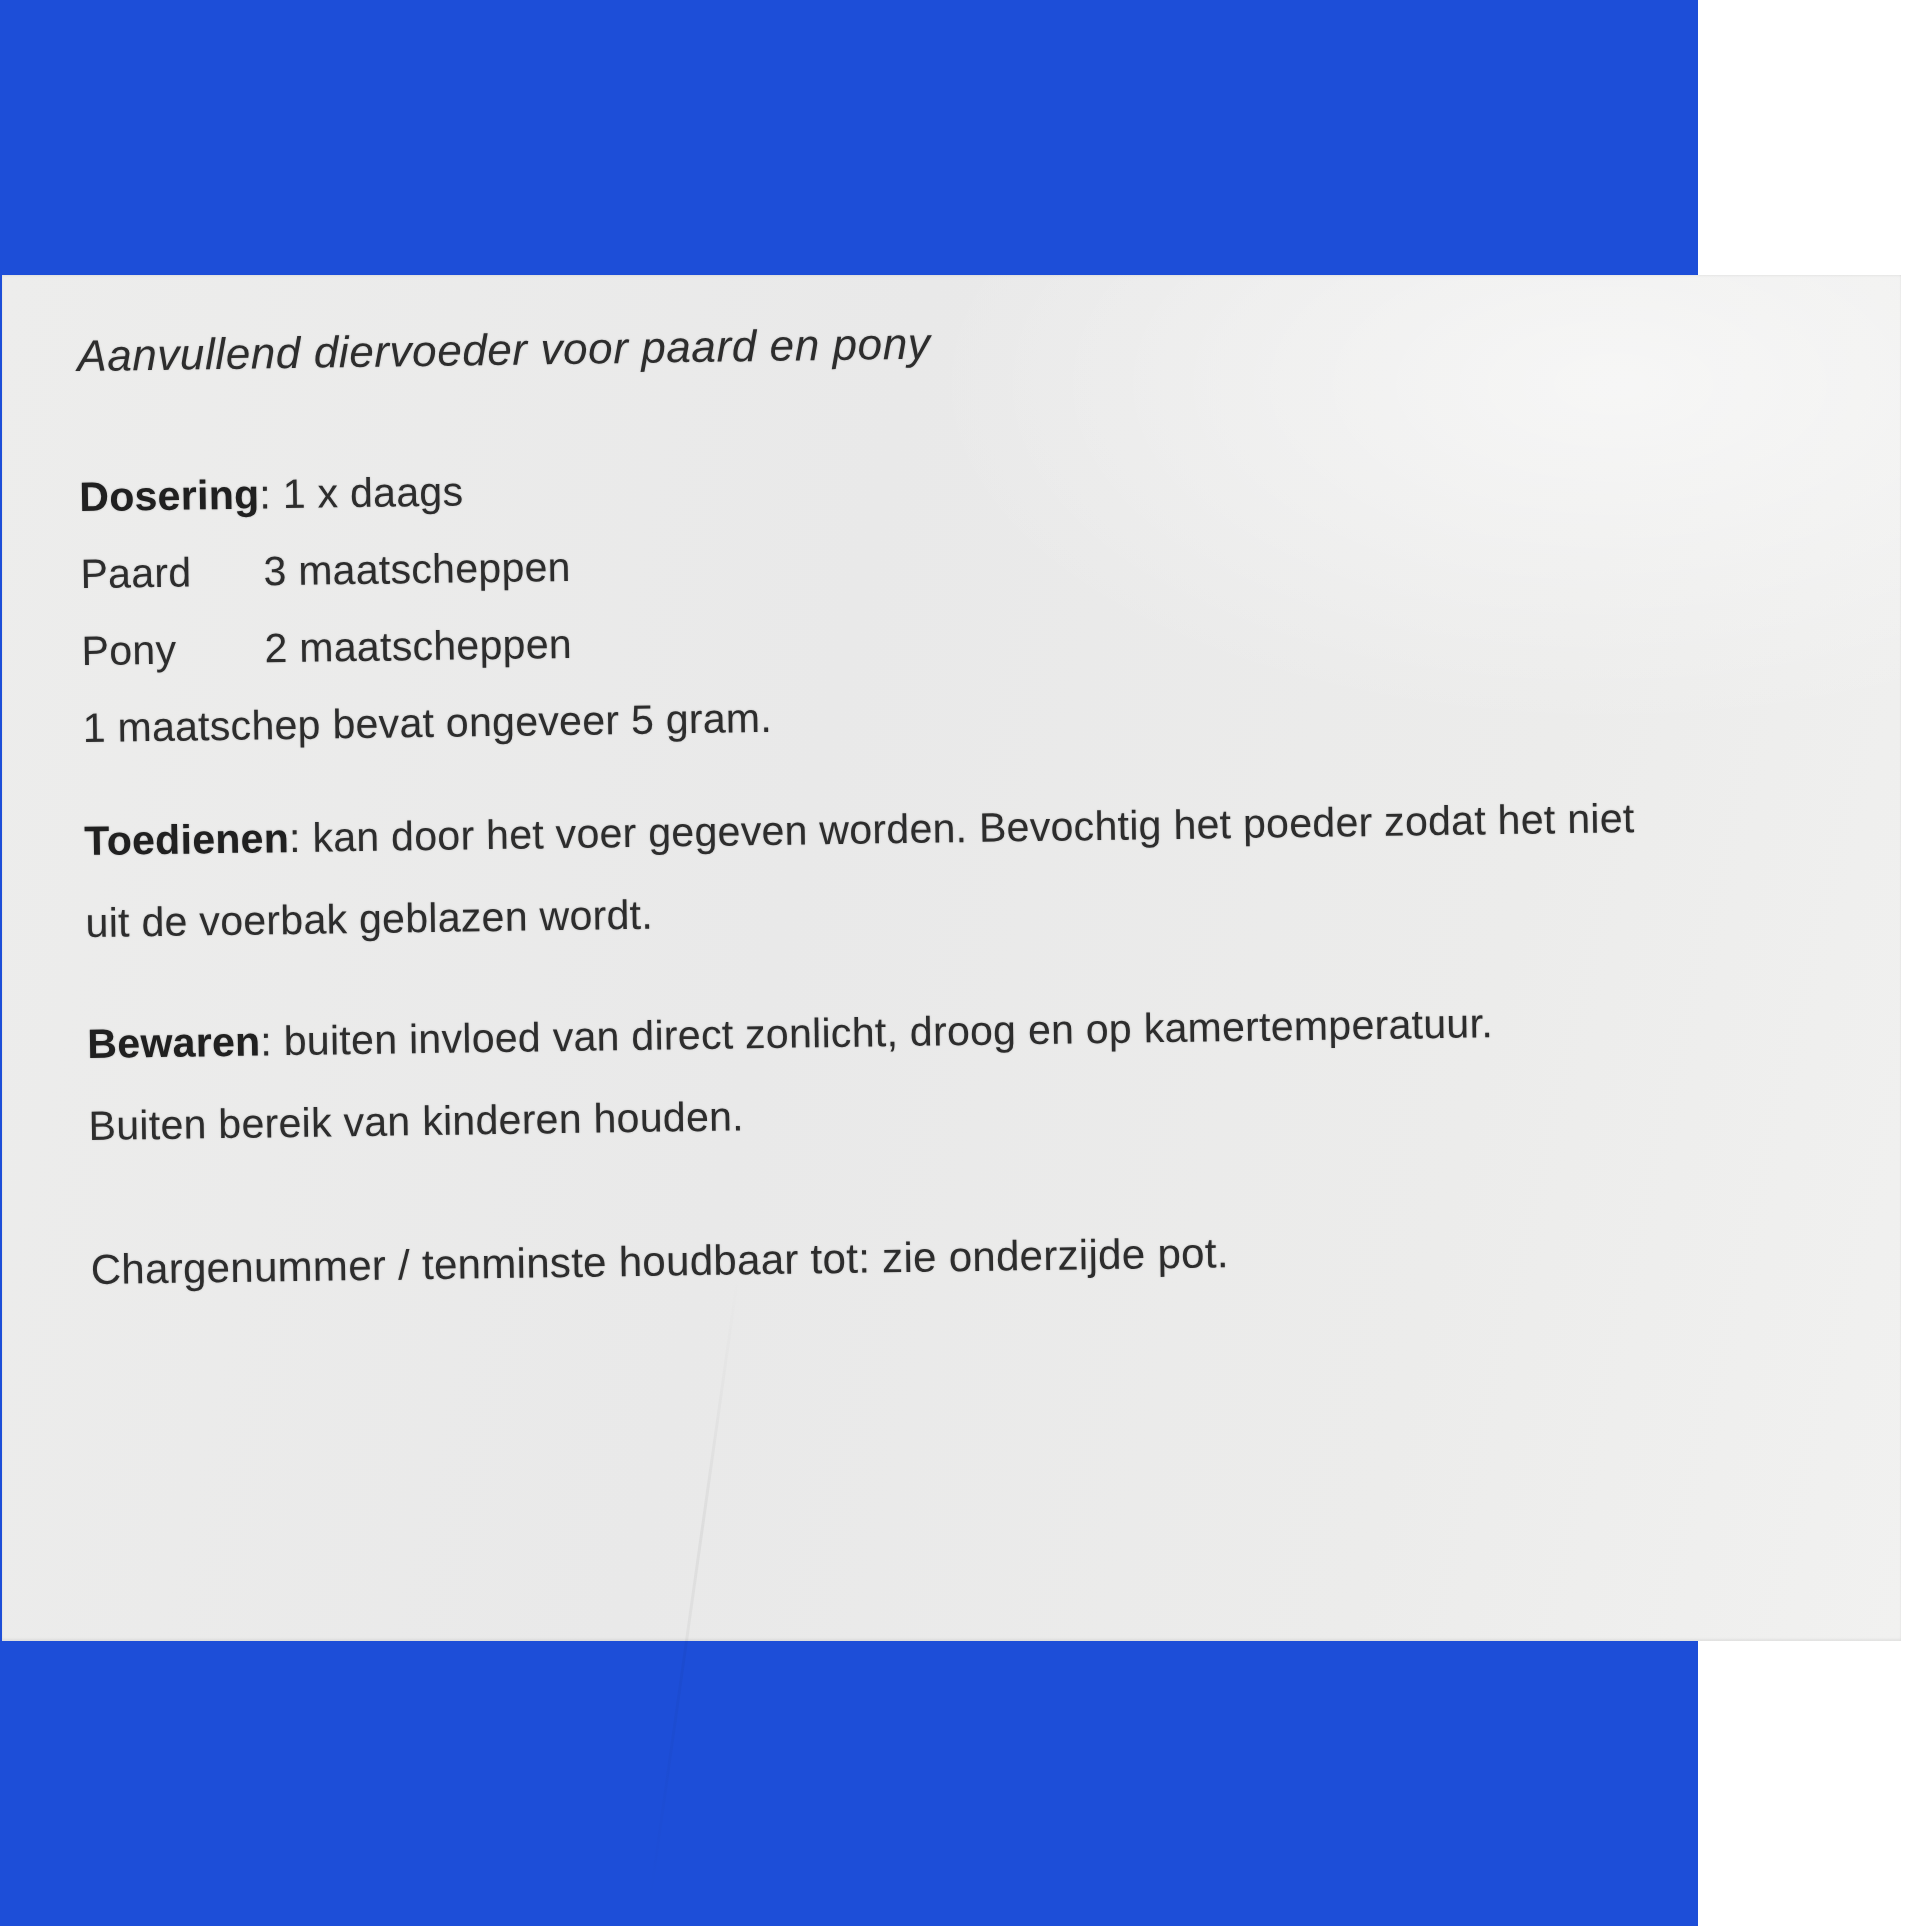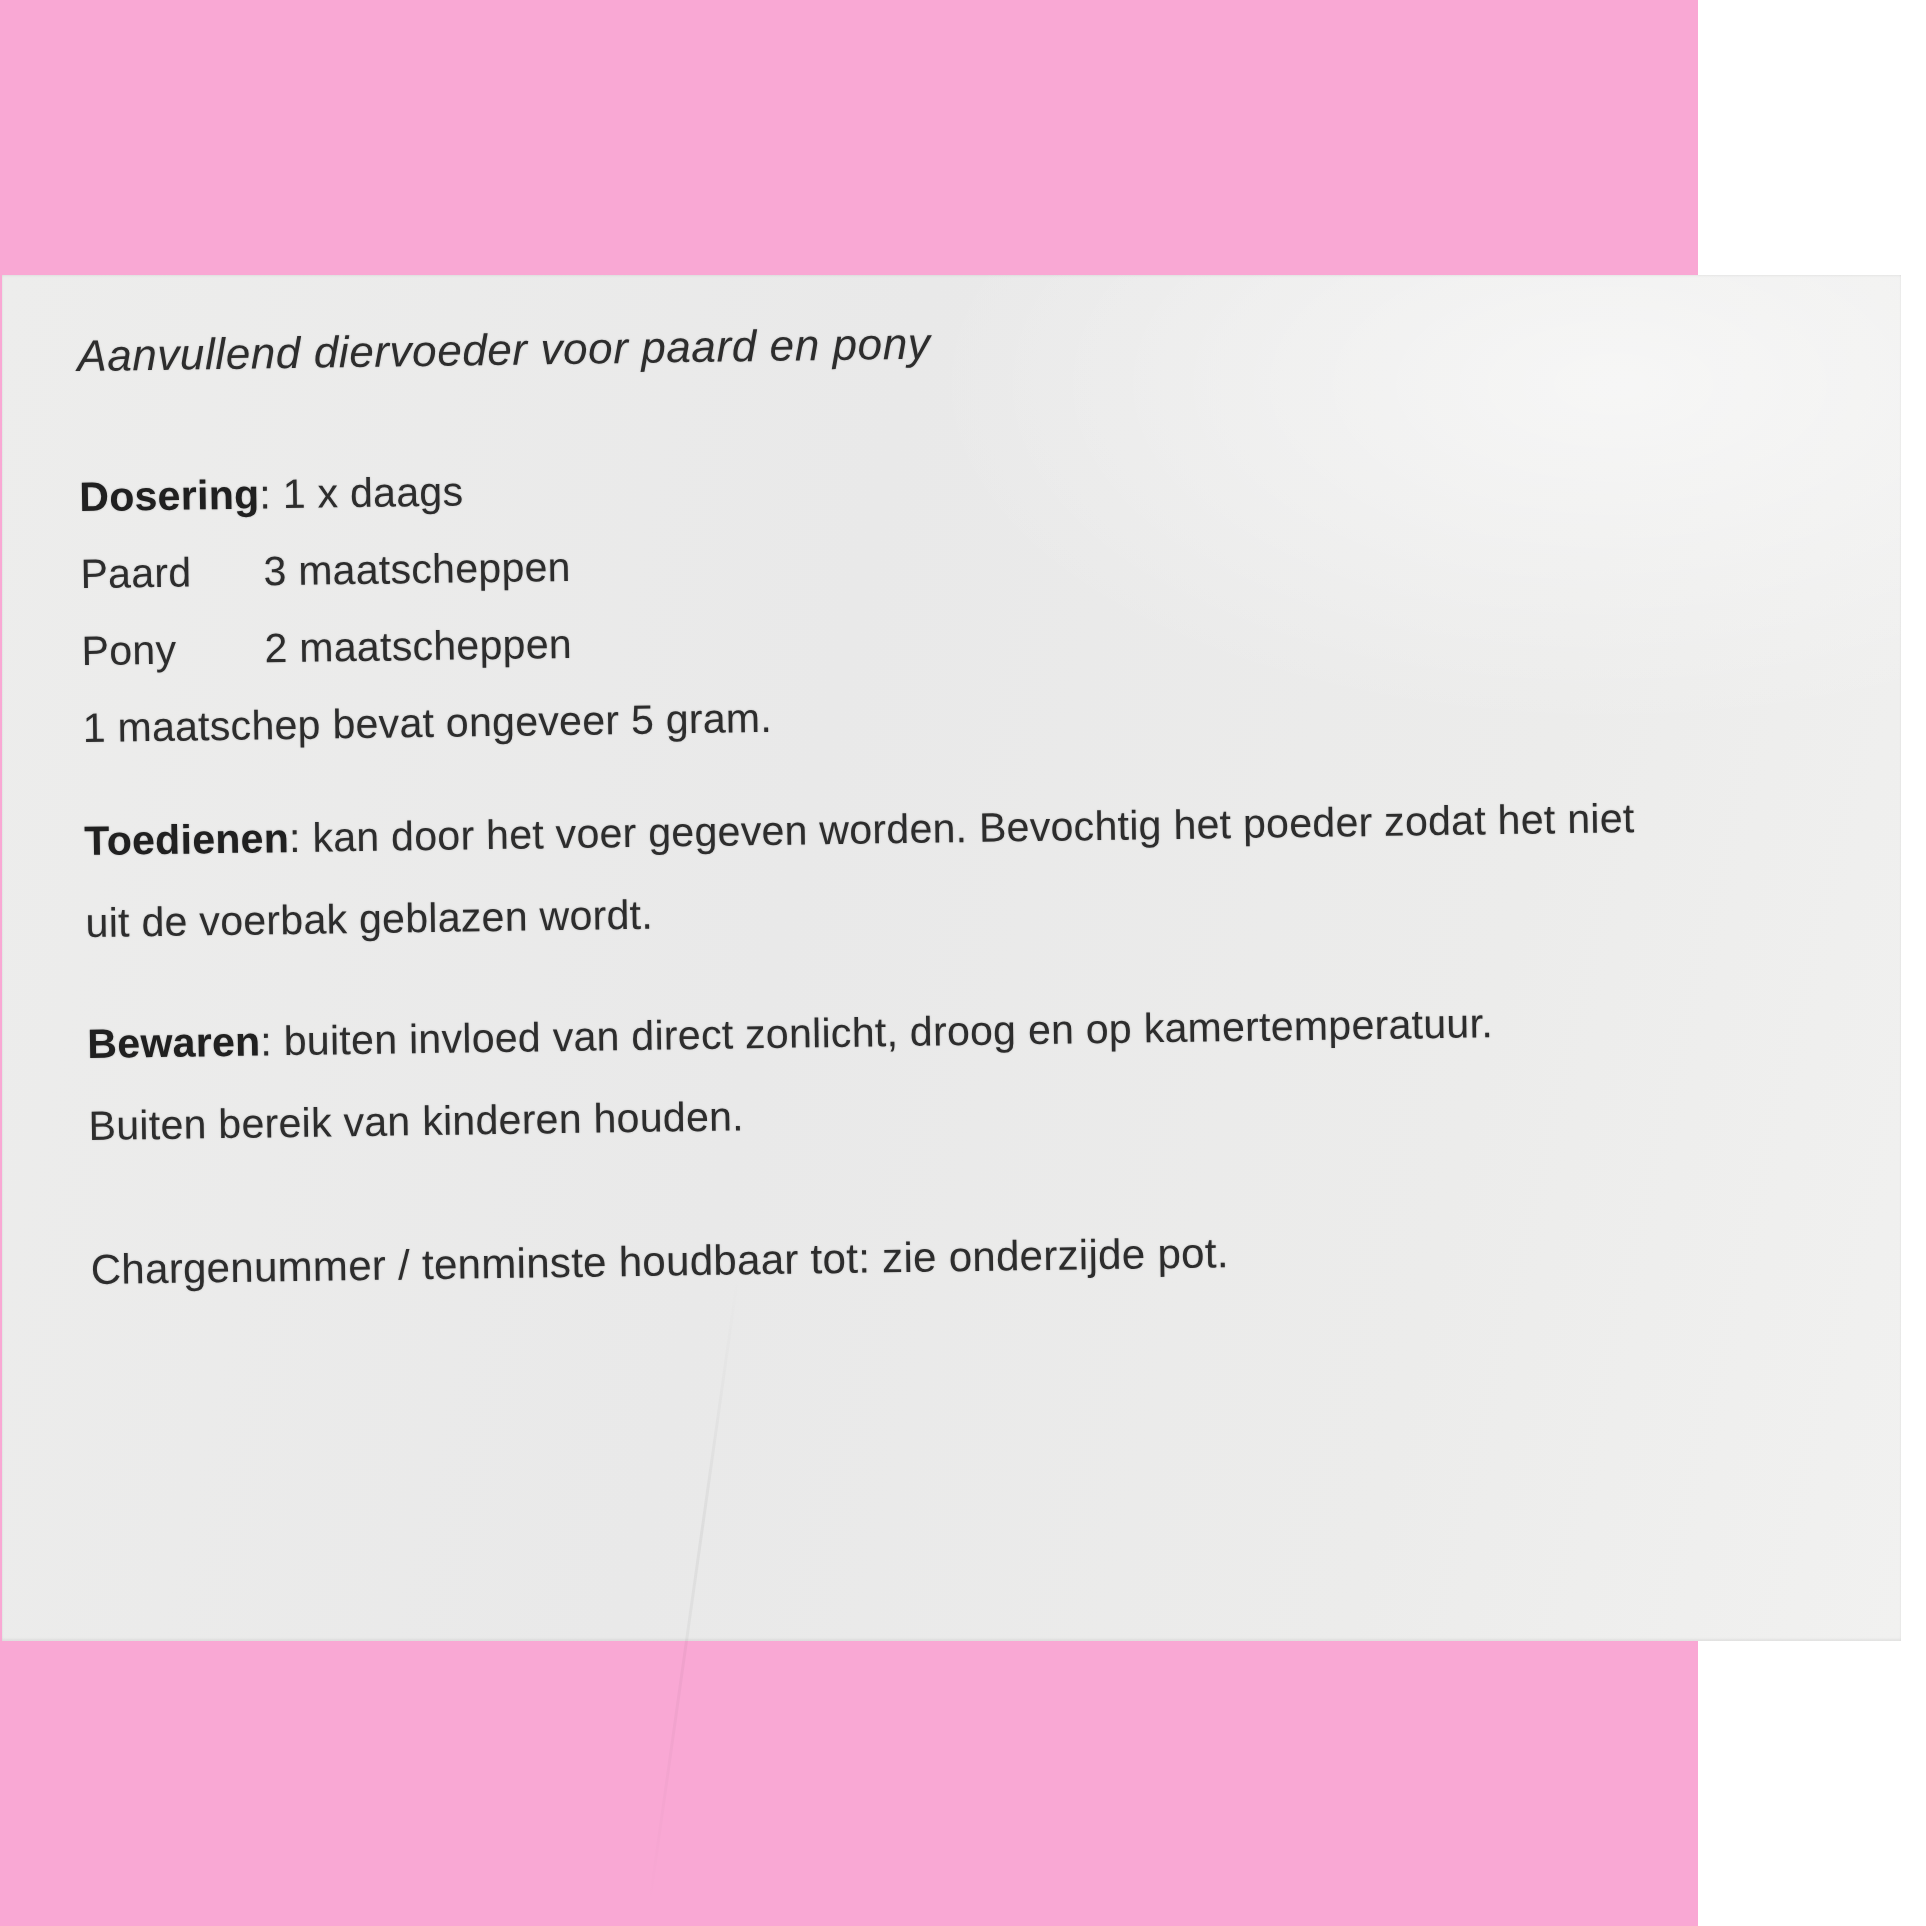--- a/index.html
+++ b/index.html
@@ -8,21 +8,21 @@
     width: 1926px;
     height: 1926px;
     background: #ffffff;
     font-family: "Liberation Sans", sans-serif;
     overflow: hidden;
   }
   .photo-frame {
     position: relative;
     width: 1698px;
     height: 1926px;
-    background: #f9a8d4;
+    background: #1d4ed8;
   }
   
   .label-area {
     position: absolute;
     left: 1.9px;
     top: 275px;
     width: 1899px;
     height: 1366px;
     background:
       radial-gradient(ellipse 1156px 578px at 85% 8%, rgba(255,255,255,0.55), rgba(255,255,255,0) 60%),

